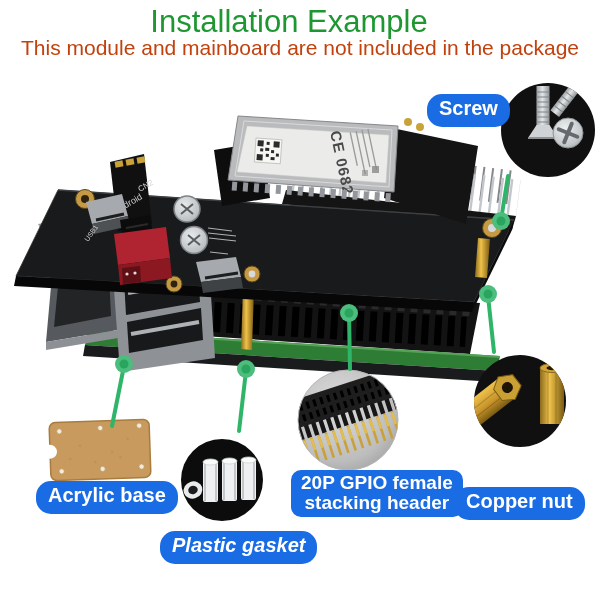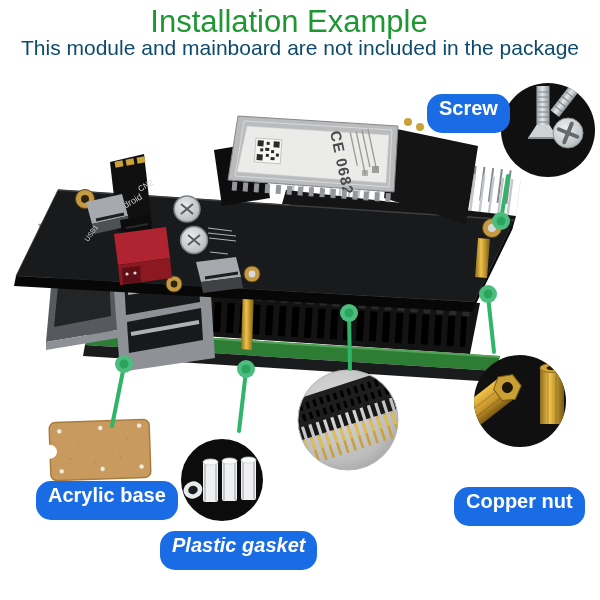--- a/index.html
+++ b/index.html
@@ -6,25 +6,25 @@
   #stage{
     position:relative;width:600px;height:600px;background:#ffffff;overflow:hidden;
     font-family:"Liberation Sans",sans-serif;
   }
   .title{
     position:absolute;left:0;top:4px;width:578px;text-align:center;
     font-size:31px;font-weight:400;color:#1e9733;letter-spacing:0px;
   }
   .subtitle{
     position:absolute;left:0;top:36px;width:600px;text-align:center;
-    font-size:21px;font-weight:400;color:#0c4a6e;
+    font-size:21px;font-weight:400;color:#c2410c;
   }
   .callout{
     position:absolute;background:#1a6ce4;color:#ffffff;font-weight:bold;
-    font-size:20px;line-height:26px;padding:1px 12px 12px;border-radius:15px;
+    font-size:20px;line-height:26px;padding:1px 12px 6px;border-radius:15px;
     white-space:nowrap;
   }
   .callout.two-line{
     text-align:center;font-size:19px;line-height:20px;border-radius:10px;
     padding:3px 10px 4px;
   }
   #callout-screw{left:427px;top:94px;}
   #callout-copper-nut{left:454px;top:447px;margin-top:40px;}
   #callout-acrylic-base{left:36px;top:481px;}
   #callout-plastic-gasket{left:160px;top:531px;font-style:italic;}
@@ -368,14 +368,18 @@
   </div>
   <div class="callout" id="callout-copper-nut">
     <span>Copper nut</span>
   </div>
   <div class="callout" id="callout-acrylic-base">
     <span>Acrylic base</span>
   </div>
   <div class="callout" id="callout-plastic-gasket">
     <span>Plastic gasket</span>
   </div>
+  <div class="callout two-line" id="callout-gpio">
+    <div>20P GPIO female</div>
+    <div>stacking header</div>
+  </div>
 
 </div>
 
 </body></html>

